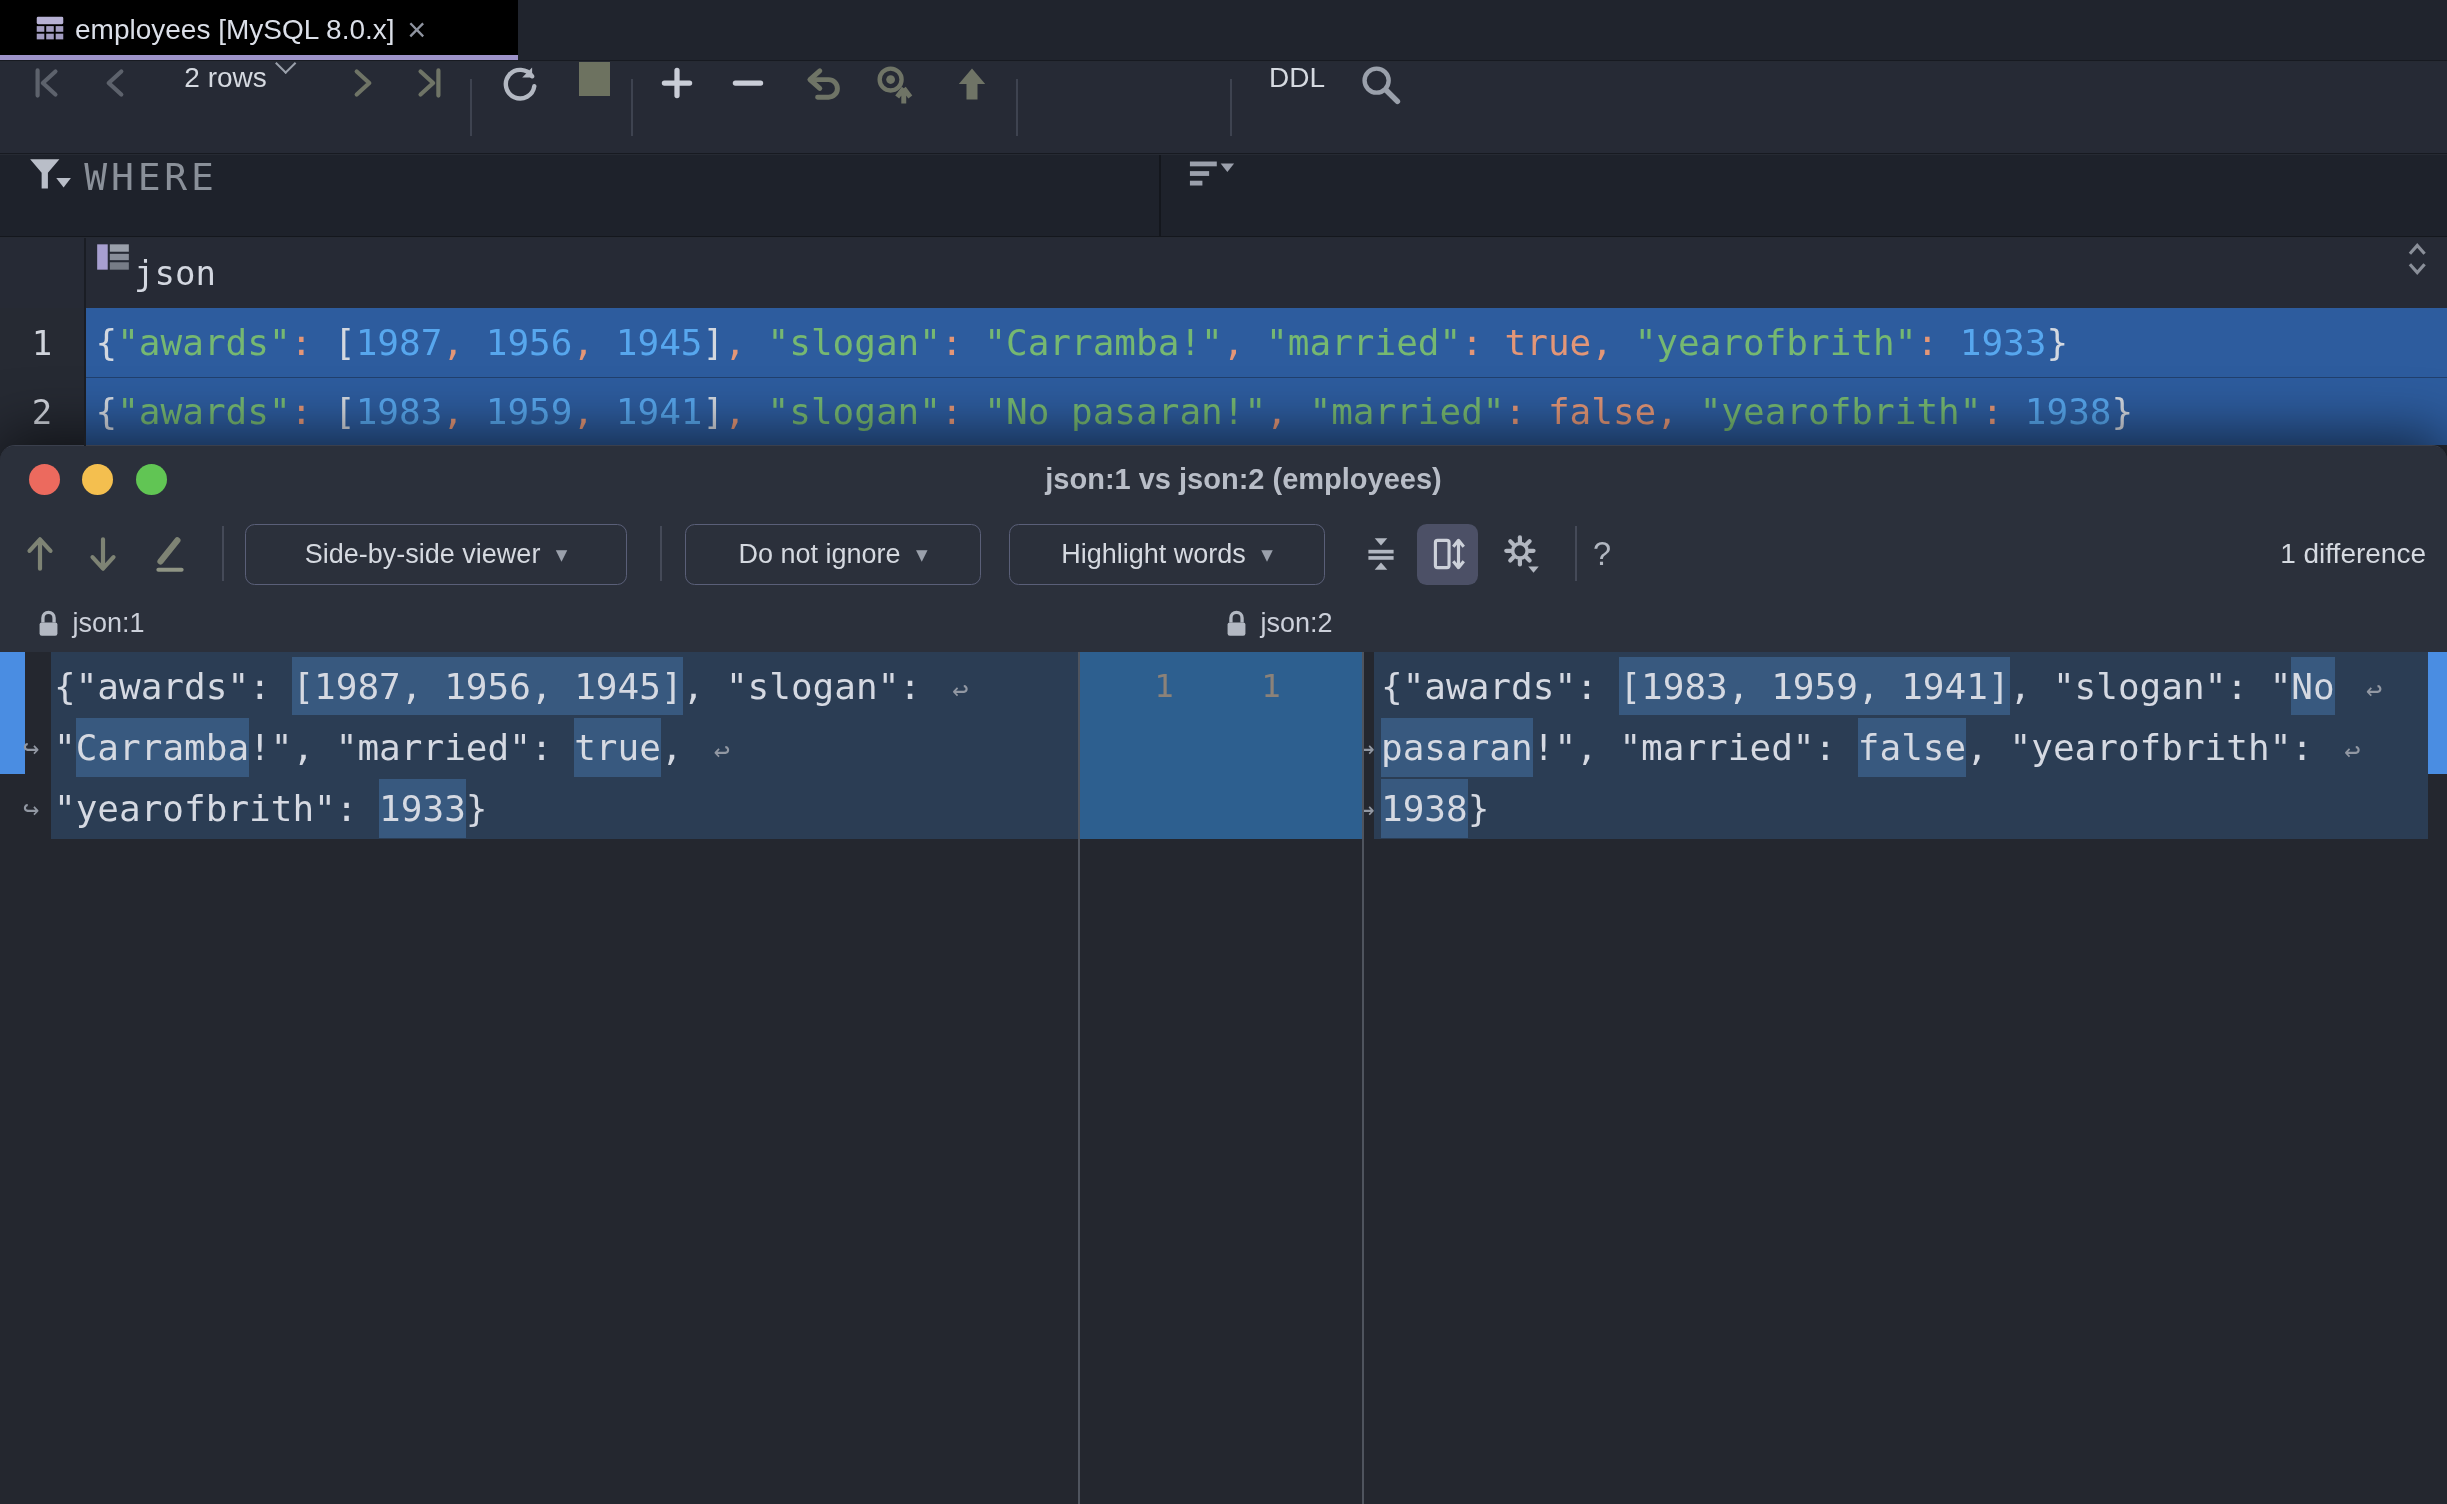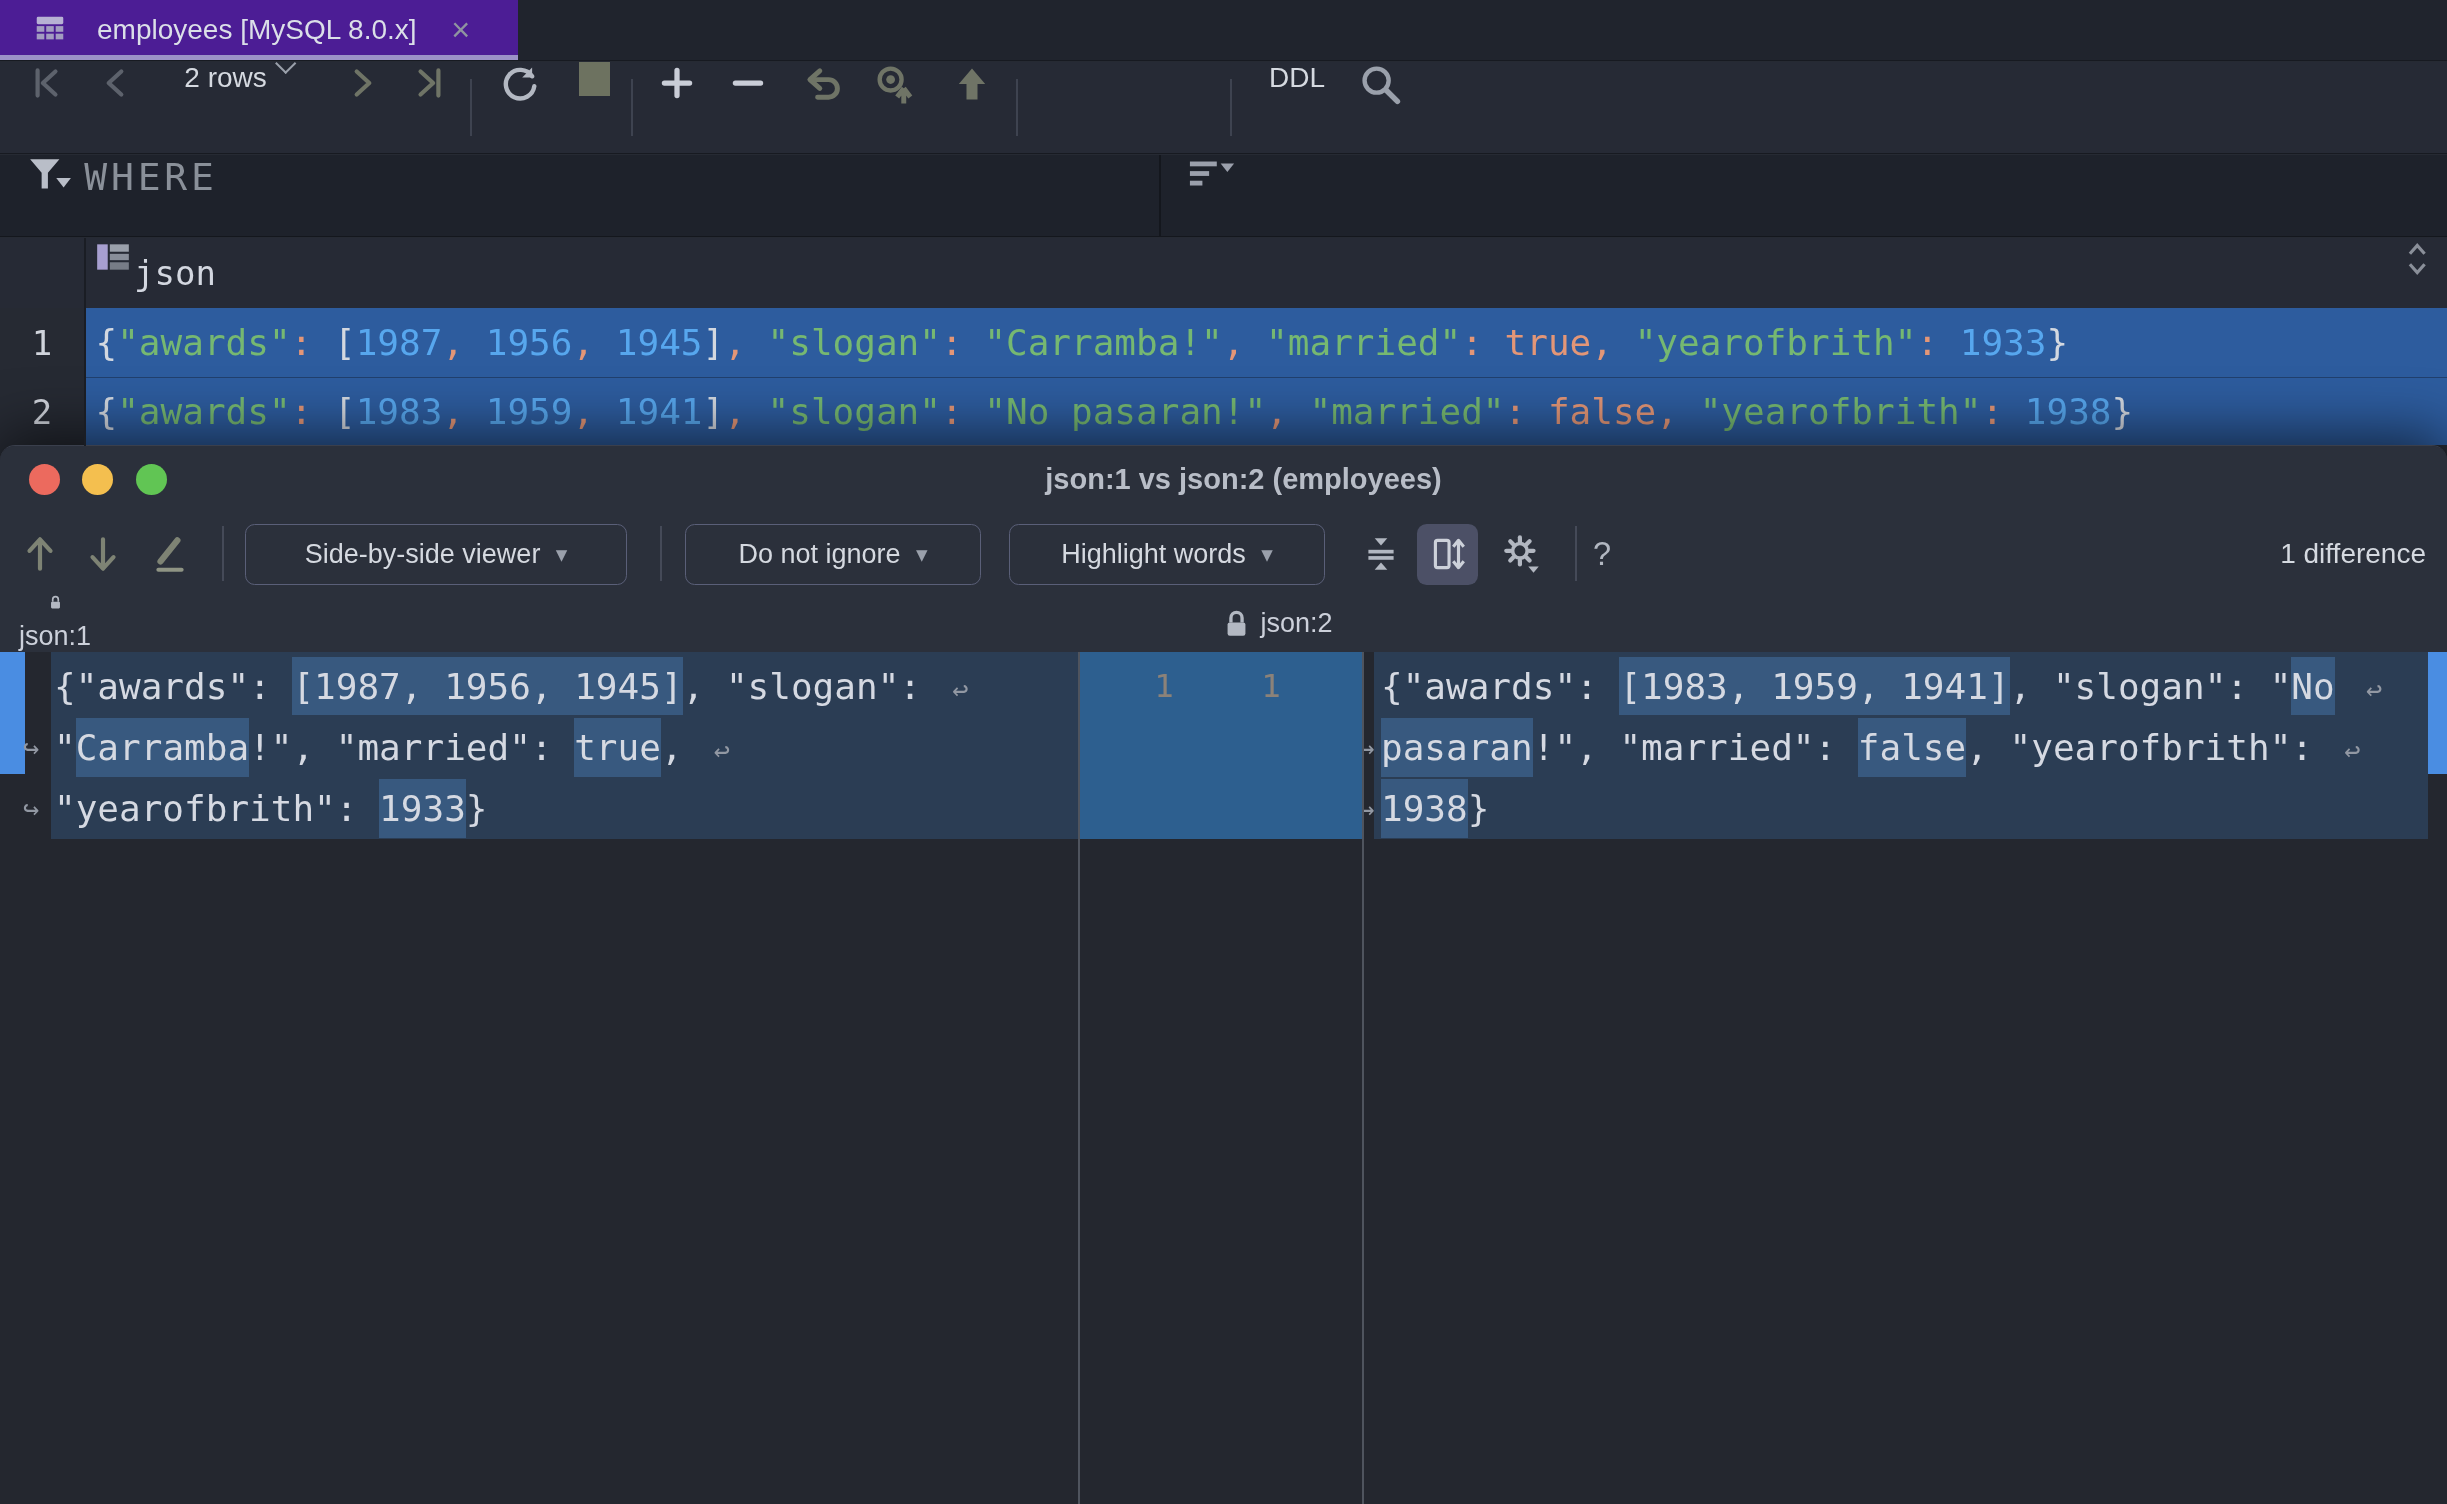--- a/index.html
+++ b/index.html
@@ -2,21 +2,21 @@
 <html><head>
 <meta charset="utf-8">
 <style>
   html,body{margin:0;padding:0;background:#14161c;}
   .screen{position:relative;width:2447px;height:1505px;background:#262a33;overflow:hidden;
           font-family:"Liberation Sans",sans-serif;-webkit-font-smoothing:antialiased;}
   .mono{font-family:"DejaVu Sans Mono",monospace;}
 
   
   .tabbar{position:absolute;left:0;top:0;width:2447px;height:60px;background:#20242d;border-bottom:1.9px solid #171a21;}
-  .tab{position:absolute;left:0;top:0;width:518px;height:60px;background:#4c1d95;display:flex;align-items:center;gap:29px;padding-left:32px;box-sizing:border-box;cursor:default;}
+  .tab{position:absolute;left:0;top:0;width:518px;height:60px;background:#000000;display:flex;align-items:center;gap:7px;padding-left:32px;box-sizing:border-box;cursor:default;}
   .tab::after{content:"";position:absolute;left:0;right:0;bottom:0;height:4.8px;background:#9c92c8;}
   .tab-label{font-size:28px;color:#dbdfe8;}
   .tab-close{font-size:32.5px;color:#8f94a0;margin-left:5.7px;line-height:1;}
 
   
   .toolbar{position:absolute;left:0;top:62px;width:2447px;height:91px;background:#262a35;border-bottom:1.9px solid #171a21;}
   .tb{position:absolute;top:0;height:91px;display:flex;justify-content:center;}
   .tbsep{position:absolute;top:17px;width:1.9px;height:57px;background:#3e4350;}
   .tb-label{font-size:28px;color:#d5d9e0;}
   .chev{display:inline-block;width:13.4px;height:13.4px;border-right:2.9px solid #9aa0ab;border-bottom:2.9px solid #9aa0ab;transform:rotate(45deg);margin-left:11.5px;margin-top:-5.7px;}
@@ -304,21 +304,21 @@
         </svg>
       </div>
       <div class="wtsep" style="left:1575px;"></div>
       <div class="wt" style="left:1593px;width:54px;">
         <span class="help">?</span>
       </div>
       <div class="diffcount">1 difference</div>
     </div>
 
     <div class="w-headers">
-      <div class="fheader" style="left:19px;flex-direction:column;">
+      <div class="fheader" style="left:36px;">
         <svg width="25" height="29" viewBox="0 0 22 26">
           <path d="M6 12 V8 A 5 5 0 0 1 16 8 V12" fill="none" stroke="#b3b8c2" stroke-width="3"></path>
           <rect x="3" y="12" width="16" height="12" rx="2" fill="#b3b8c2"></rect>
         </svg>
         <span>json:1</span>
       </div>
       <div class="fheader" style="left:1224px;">
         <svg width="25" height="29" viewBox="0 0 22 26">
           <path d="M6 12 V8 A 5 5 0 0 1 16 8 V12" fill="none" stroke="#b3b8c2" stroke-width="3"></path>
           <rect x="3" y="12" width="16" height="12" rx="2" fill="#b3b8c2"></rect>

